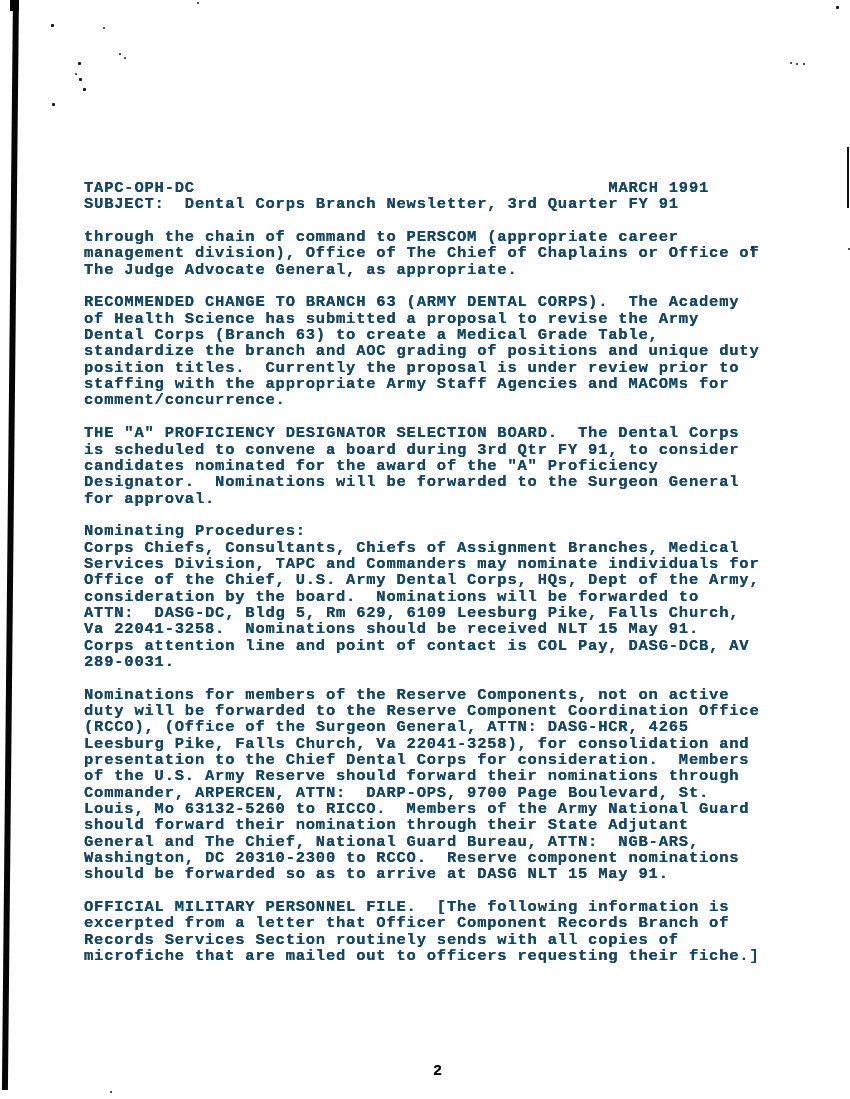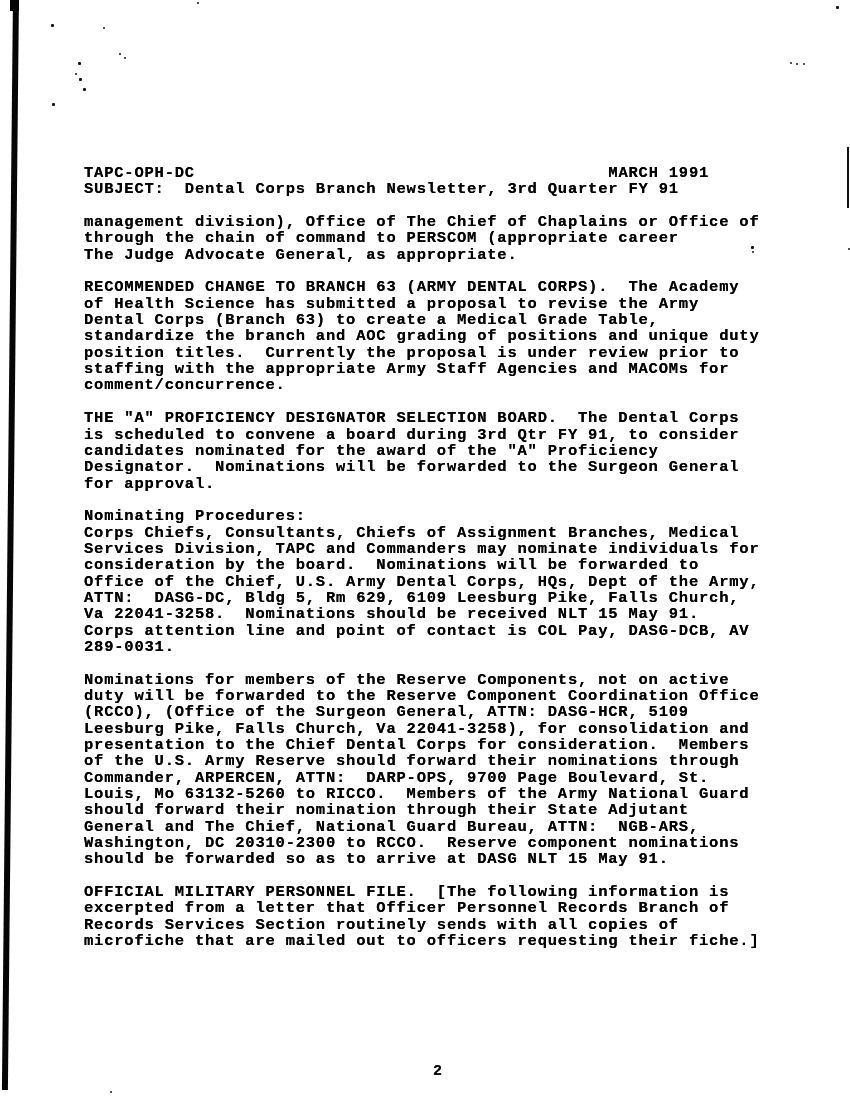--- a/index.html
+++ b/index.html
@@ -45,22 +45,22 @@
   }
   .speck {
     position: absolute;
     background: #161616;
     border-radius: 1px;
   }
   
   .doc-text {
     position: absolute;
     left: 84px;
-    top: 165px;
-    color: #000000;
+    top: 180px;
+    color: #0c4a6e;
     font-size: 15.5px;
     font-weight: 700;
     letter-spacing: 0.78px;
     line-height: 16.35px;
     text-shadow: 0 0 0.4px rgba(12,12,12,0.85);
   }
   .line {
     white-space: pre;
     height: 16.35px;
   }
@@ -102,60 +102,60 @@
       <div class="speck" style="left: 803px; top: 63px; width: 2px; height: 2px;"></div>
       <div class="speck" style="left: 848px; top: 248px; width: 2px; height: 2px;"></div>
       <div class="speck" style="left: 751px; top: 246px; width: 3px; height: 3px;"></div>
       <div class="speck" style="left: 752px; top: 251px; width: 2px; height: 2px;"></div>
       <div class="speck" style="left: 110px; top: 1091px; width: 2px; height: 2px;"></div>
     </div>
   <div class="doc-text" id="doc-text">
       <div class="line"><span>TAPC-OPH-DC</span><span>          </span><span>          </span><span>          </span><span>          </span><span> MARCH 1991</span></div>
       <div class="line"><span>SUBJECT:  Dental Corps Branch Newsletter, 3rd Quarter FY 91</span></div>
       <div class="line">&nbsp;</div>
+      <div class="line"><span>through the chain of command to PERSCOM (appropriate career</span></div>
       <div class="line"><span>management division), Office of The Chief of Chaplains or Office of</span></div>
-      <div class="line"><span>through the chain of command to PERSCOM (appropriate career</span></div>
       <div class="line"><span>The Judge Advocate General, as appropriate.</span></div>
       <div class="line">&nbsp;</div>
       <div class="line"><span class="u">RECOMMENDED CHANGE TO BRANCH 63 (ARMY DENTAL CORPS).</span><span>  The Academy</span></div>
       <div class="line"><span>of Health Science has submitted a proposal to revise the Army</span></div>
       <div class="line"><span>Dental Corps (Branch 63) to create a Medical Grade Table,</span></div>
       <div class="line"><span>standardize the branch and AOC grading of positions and unique duty</span></div>
       <div class="line"><span>position titles.  Currently the proposal is under review prior to</span></div>
       <div class="line"><span>staffing with the appropriate Army Staff Agencies and MACOMs for</span></div>
       <div class="line"><span>comment/concurrence.</span></div>
       <div class="line">&nbsp;</div>
       <div class="line"><span class="u">THE "A" PROFICIENCY DESIGNATOR SELECTION BOARD.</span><span>  The Dental Corps</span></div>
       <div class="line"><span>is scheduled to convene a board during 3rd Qtr FY 91, to consider</span></div>
       <div class="line"><span>candidates nominated for the award of the "A" Proficiency</span></div>
       <div class="line"><span>Designator.  Nominations will be forwarded to the Surgeon General</span></div>
       <div class="line"><span>for approval.</span></div>
       <div class="line">&nbsp;</div>
       <div class="line"><span>Nominating Procedures:</span></div>
       <div class="line"><span>Corps Chiefs, Consultants, Chiefs of Assignment Branches, Medical</span></div>
       <div class="line"><span>Services Division, TAPC and Commanders may nominate individuals for</span></div>
+      <div class="line"><span>Office of the Chief, U.S. Army Dental Corps, HQs, Dept of the Army,</span></div>
       <div class="line"><span>consideration by the board.  Nominations will be forwarded to</span></div>
-      <div class="line"><span>Office of the Chief, U.S. Army Dental Corps, HQs, Dept of the Army,</span></div>
       <div class="line"><span>ATTN:  DASG-DC, Bldg 5, Rm 629, 6109 Leesburg Pike, Falls Church,</span></div>
       <div class="line"><span>Va 22041-3258.  Nominations should be received NLT 15 May 91.</span></div>
       <div class="line"><span>Corps attention line and point of contact is COL Pay, DASG-DCB, AV</span></div>
       <div class="line"><span>289-0031.</span></div>
       <div class="line">&nbsp;</div>
       <div class="line"><span>Nominations for members of the Reserve Components, not on active</span></div>
       <div class="line"><span>duty will be forwarded to the Reserve Component Coordination Office</span></div>
-      <div class="line"><span>(RCCO), (Office of the Surgeon General, ATTN: DASG-HCR, 5109</span></div>
+      <div class="line"><span>(RCCO), (Office of the Surgeon General, ATTN: DASG-HCR, 4265</span></div>
       <div class="line"><span>Leesburg Pike, Falls Church, Va 22041-3258), for consolidation and</span></div>
       <div class="line"><span>presentation to the Chief Dental Corps for consideration.  Members</span></div>
       <div class="line"><span>of the U.S. Army Reserve should forward their nominations through</span></div>
       <div class="line"><span>Commander, ARPERCEN, ATTN:  DARP-OPS, 9700 Page Boulevard, St.</span></div>
       <div class="line"><span>Louis, Mo 63132-5260 to RICCO.  Members of the Army National Guard</span></div>
       <div class="line"><span>should forward their nomination through their State Adjutant</span></div>
       <div class="line"><span>General and The Chief, National Guard Bureau, ATTN:  NGB-ARS,</span></div>
       <div class="line"><span>Washington, DC 20310-2300 to RCCO.  Reserve component nominations</span></div>
       <div class="line"><span>should be forwarded so as to arrive at DASG NLT 15 May 91.</span></div>
       <div class="line">&nbsp;</div>
       <div class="line"><span class="u">OFFICIAL MILITARY PERSONNEL FILE.</span><span>  [The following information is</span></div>
-      <div class="line"><span>excerpted from a letter that Officer Personnel Records Branch of</span></div>
+      <div class="line"><span>excerpted from a letter that Officer Component Records Branch of</span></div>
       <div class="line"><span>Records Services Section routinely sends with all copies of</span></div>
       <div class="line"><span>microfiche that are mailed out to officers requesting their fiche.]</span></div>
     </div>
   <div class="page-number">2</div>
 </div>
 
 </body></html>

